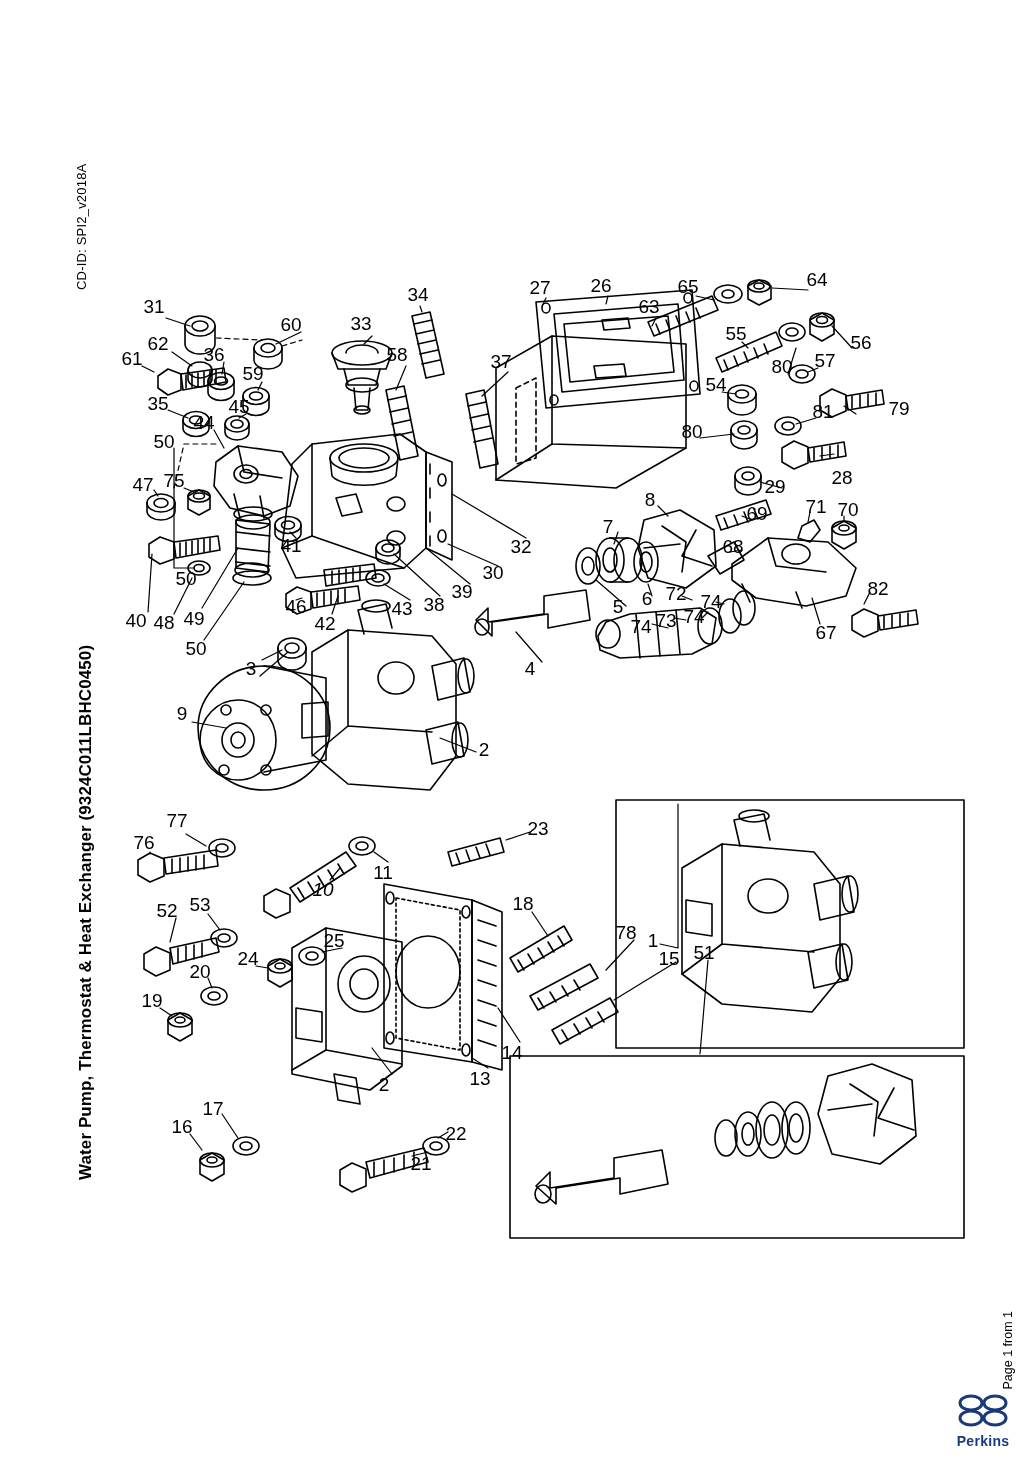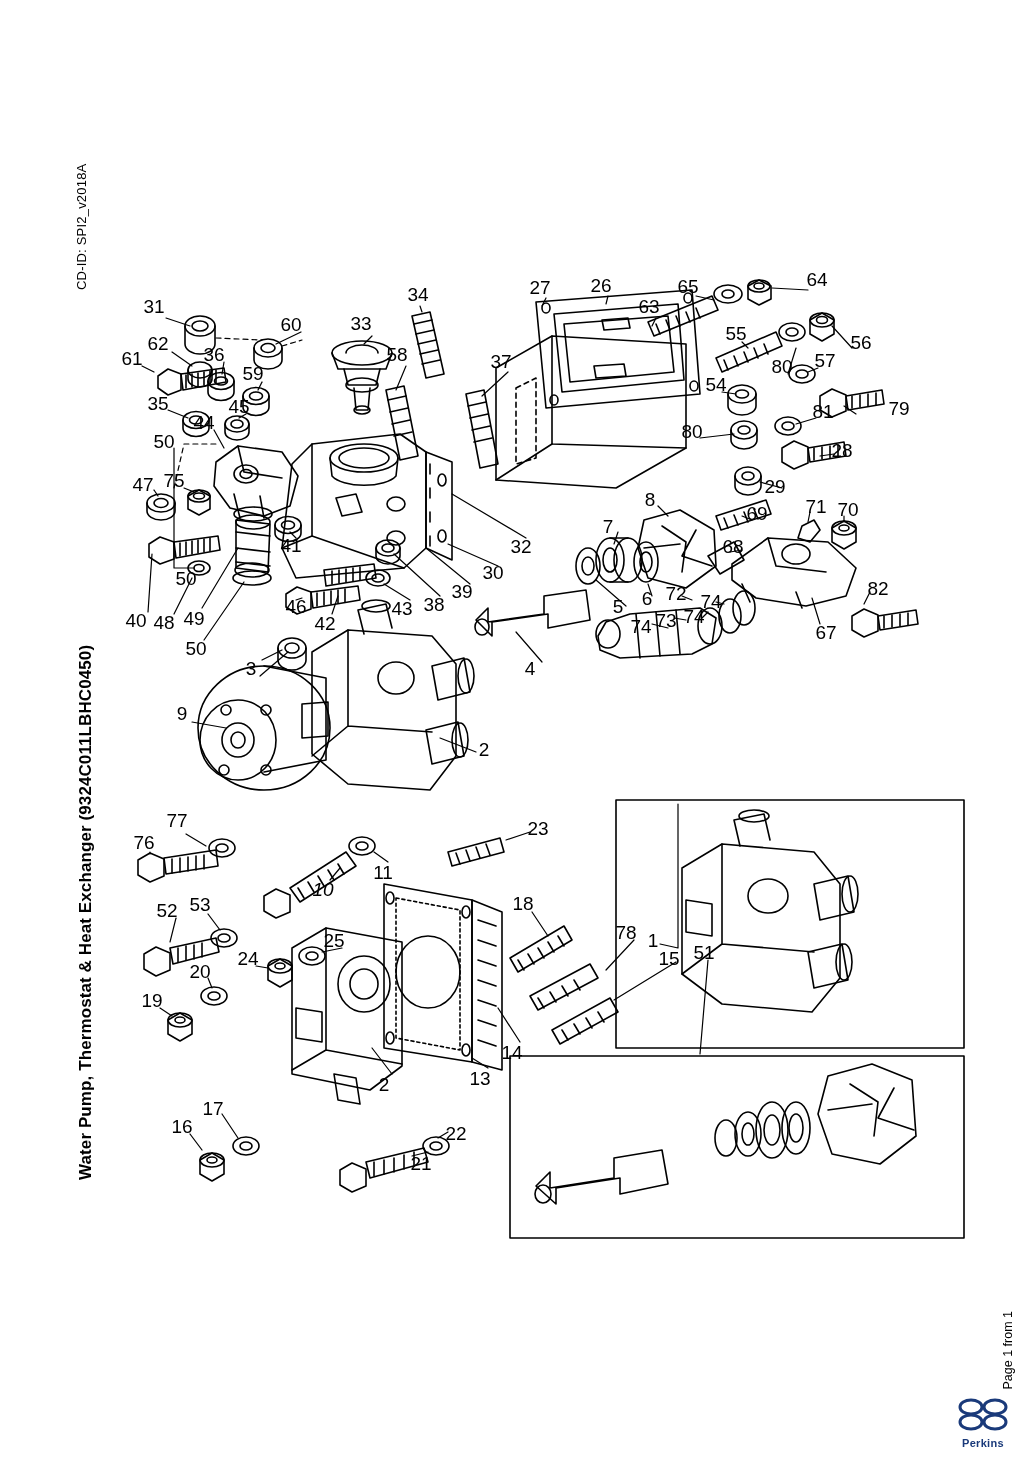--- a/index.html
+++ b/index.html
@@ -57,21 +57,21 @@
     bottom: 12px;
     width: 68px;
     text-align: center;
   }
   #logo .mark {
     display: block;
     margin: 0 auto;
   }
   #logo .wordmark {
     display: block;
-    font-size: 11px;
+    font-size: 14px;
     font-weight: bold;
     color: #1a3a7a;
     margin-top: 6px;
     letter-spacing: 0.3px;
   }
 
   
   #diagram {
     position: absolute;
     left: 96px;
@@ -700,21 +700,21 @@
       <div class="callout" style="left: 253px; top: 373px;">59</div>
       <div class="callout" style="left: 782px; top: 366px;">80</div>
       <div class="callout" style="left: 716px; top: 384px;">54</div>
       <div class="callout" style="left: 158px; top: 403px;">35</div>
       <div class="callout" style="left: 239px; top: 406px;">45</div>
       <div class="callout" style="left: 823px; top: 411px;">81</div>
       <div class="callout" style="left: 864px; top: 408px; margin-left: 35px;">79</div>
       <div class="callout" style="left: 204px; top: 422px;">44</div>
       <div class="callout" style="left: 692px; top: 431px;">80</div>
       <div class="callout" style="left: 164px; top: 441px;">50</div>
-      <div class="callout" style="left: 842px; top: 450px; text-align: right;">28</div>
+      <div class="callout" style="left: 842px; top: 477px; text-align: right;">28</div>
       <div class="callout" style="left: 143px; top: 484px;">47</div>
       <div class="callout" style="left: 174px; top: 480px;">75</div>
       <div class="callout" style="left: 775px; top: 486px;">29</div>
       <div class="callout" style="left: 650px; top: 499px;">8</div>
       <div class="callout" style="left: 816px; top: 506px;">71</div>
       <div class="callout" style="left: 848px; top: 509px;">70</div>
       <div class="callout" style="left: 757px; top: 513px;">69</div>
       <div class="callout" style="left: 608px; top: 526px;">7</div>
       <div class="callout" style="left: 291px; top: 545px;">41</div>
       <div class="callout" style="left: 733px; top: 546px;">68</div>

